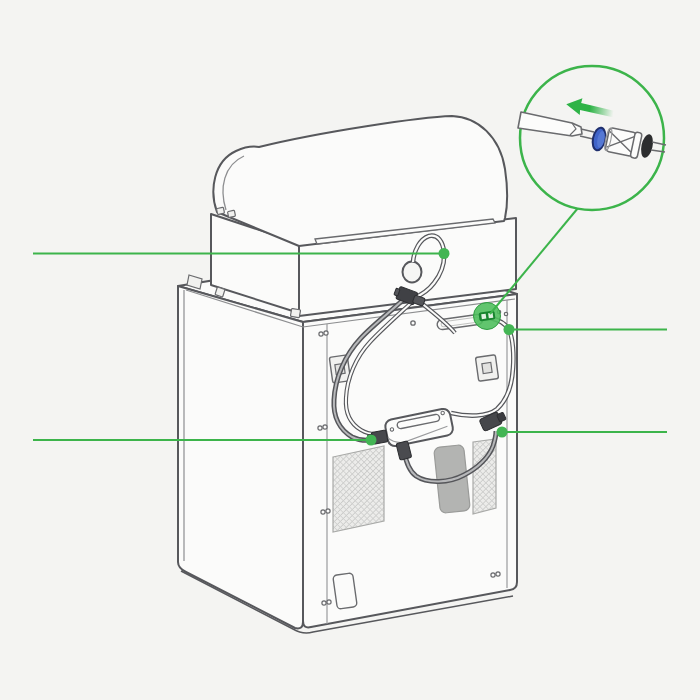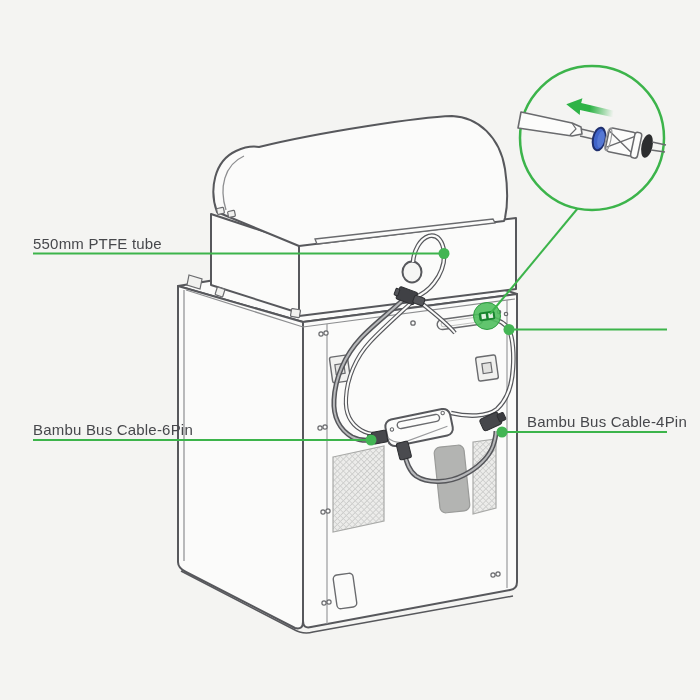--- a/index.html
+++ b/index.html
@@ -224,17 +224,14 @@
     </g>
 
     <path d="M652,142 L666,145 M651,150 L665,152" stroke="#6a6b6e" stroke-width="1.3" fill="none"></path>
 
     <g transform="translate(590,108) rotate(9)">
       <path d="M-24,0 L-9,-8.5 L-9.5,-3.5 L24,-1 L24,5.5 L-9.5,3.5 L-9,8.5 Z" fill="url(#arrowGrad)"></path>
     </g>
   </g>
 </svg>
 
-<div class="callout-label" style="left:33px;top:235px;">550mm PTFE tube</div>
-<div class="callout-label" style="left:33px;top:421px;">Bambu Bus Cable-6Pin</div>
-<div class="callout-label" style="left:527px;top:413px;">Bambu Bus Cable-4Pin</div>
 
 </div>
 
 </body></html>

